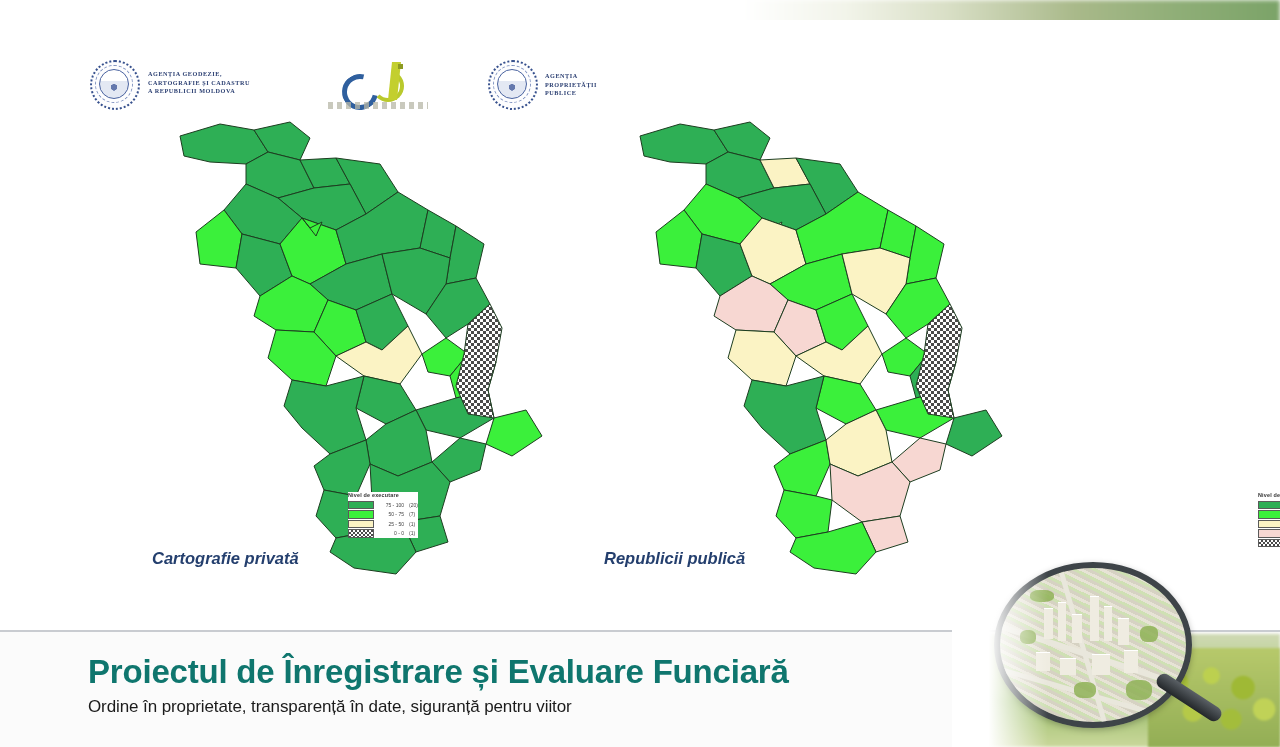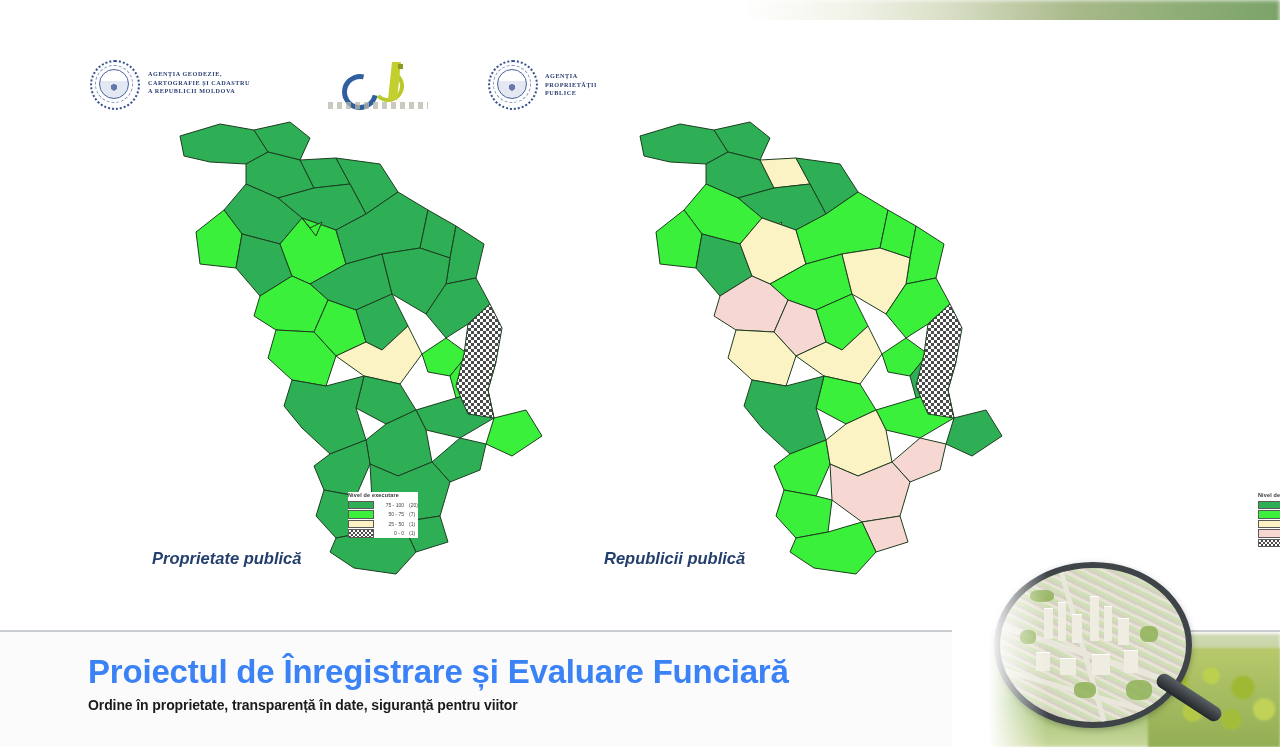--- a/index.html
+++ b/index.html
@@ -96,25 +96,25 @@
   .sw-hatch{
     background-image:
       linear-gradient(45deg,#4a4a4a 25%,transparent 25% 75%,#4a4a4a 75%),
       linear-gradient(45deg,#4a4a4a 25%,transparent 25% 75%,#4a4a4a 75%);
     background-size:4px 4px;background-position:0 0,2px 2px;background-color:#fff;
   }
   
   #divider{position:absolute;left:0;top:630px;width:1280px;height:2px;background:#c9ccd1;}
   #banner{position:absolute;left:0;top:632px;width:1280px;height:115px;background:#fbfbfb;}
   #banner-title{
-    position:absolute;left:88px;top:653px;font-size:33px;font-weight:700;color:#3b82f6;
+    position:absolute;left:88px;top:653px;font-size:33px;font-weight:700;color:#0f766e;
     letter-spacing:-.2px;white-space:nowrap;
   }
   #banner-sub{
-    position:absolute;left:88px;top:697px;font-size:14px;font-weight:700;color:#1b1b1b;
+    position:absolute;left:88px;top:697px;font-size:17px;font-weight:400;color:#1b1b1b;
     letter-spacing:-.1px;white-space:nowrap;
   }
   
   #photo-block{
     position:absolute;left:952px;top:556px;width:328px;height:191px;overflow:hidden;
   }
   #photo-land{
     position:absolute;left:0;top:78px;width:328px;height:113px;
     background:linear-gradient(180deg,#cfd9b4 0%,#b9cf8e 30%,#9dbf6e 60%,#c9d79a 100%);
     filter:blur(1.5px);
@@ -261,21 +261,21 @@
       <span class="legend-count">(1)</span>
     </div>
     <div class="legend-row">
       <span class="legend-swatch sw-hatch"></span>
       <span class="legend-range">0 -   0</span>
       <span class="legend-count">(1)</span>
     </div>
   </div>
 </div>
 
-<div class="map-caption" id="caption-private">Proprietate publică</div>
+<div class="map-caption" id="caption-private">Cartografie privată</div>
 
 <div class="map-wrap" id="map-public">
   <svg class="map-svg" width="420" height="460" viewBox="0 0 420 460">
     <g stroke="#1d3d20" stroke-width="1" stroke-linejoin="round">
       <path d="M30 18 L70 6 L104 12 L118 34 L96 46 L60 44 L34 38 Z" fill="#2eaf55"></path>
       <path d="M104 12 L140 4 L160 20 L150 42 L118 34 Z" fill="#2eaf55"></path>
       <path d="M118 34 L150 42 L164 70 L128 80 L96 66 L96 46 Z" fill="#2eaf55"></path>
       <path d="M150 42 L186 40 L200 66 L164 70 Z" fill="#fbf3c4"></path>
       <path d="M186 40 L230 46 L248 74 L216 96 L200 66 Z" fill="#2eaf55"></path>
       <path d="M164 70 L200 66 L216 96 L186 112 L152 100 L128 80 Z" fill="#2eaf55"></path>

